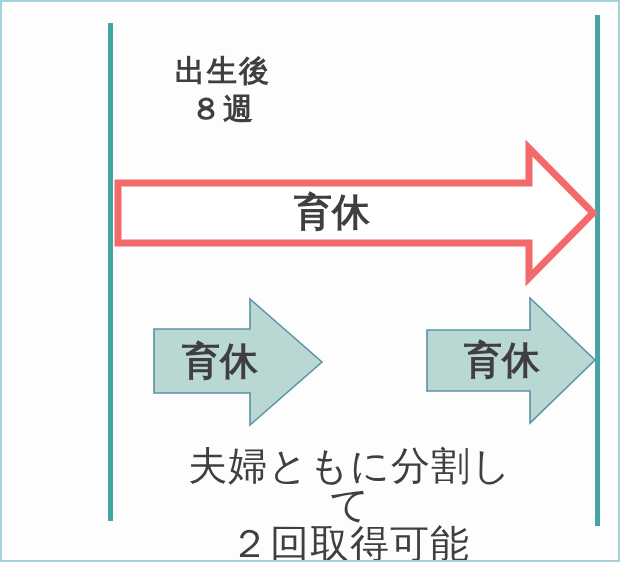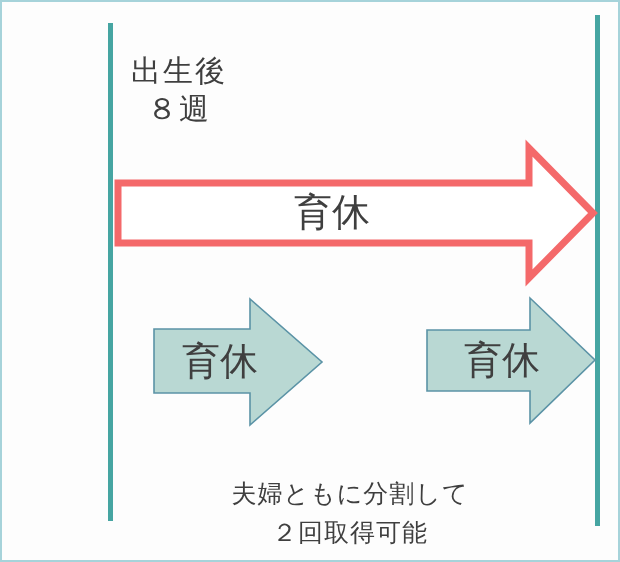--- a/index.html
+++ b/index.html
@@ -33,55 +33,55 @@
     stroke: var(--c-papa-arrow-border, #5b93a6);
     stroke-width: 1.6;
     stroke-linejoin: miter;
   }
   .lbl {
     position: absolute;
     color: var(--c-text, #3f3f3f);
     white-space: pre-line;
   }
   .lbl-bold {
-    font-weight: normal;
+    font-weight: bold;
     font-size: 30px;
     letter-spacing: 2px;
+    padding-left: 44px;
   }
   .birth-label {
     left: 106px; top: 50px;
     width: 142px;
     text-align: center;
     line-height: 38px;
   }
   .age-one-label {
     left: 466px; top: 50px;
     width: 142px;
     text-align: center;
     line-height: 38px;
   }
   .mama-row-label { left: 16px; top: 193px; }
   .papa-row-label { left: 16px; top: 331px; }
   .arrow-label {
     font-size: 38px;
-    font-weight: normal;
+    font-weight: bold;
     text-align: center;
     line-height: 42px;
   }
   .mama-arrow-label { left: 130px; top: 189px; width: 400px; }
   .papa-arrow1-label { left: 158px; top: 338px; width: 120px; }
   .papa-arrow2-label { left: 440px; top: 337px; width: 120px; }
   .caption {
     left: 168px; top: 444px;
     width: 360px;
-    font-size: 25px;
+    font-size: 39px;
     letter-spacing: 1px;
     line-height: 39px;
     text-align: center;
-    margin-top: 28px;
   }
 </style>
 </head>
 <body>
 
 <div class="frame">
 
   <svg class="diagram-svg" viewBox="0 0 620 562">
 
     <rect class="tl-line" x="106" y="21" width="5" height="498"></rect>

